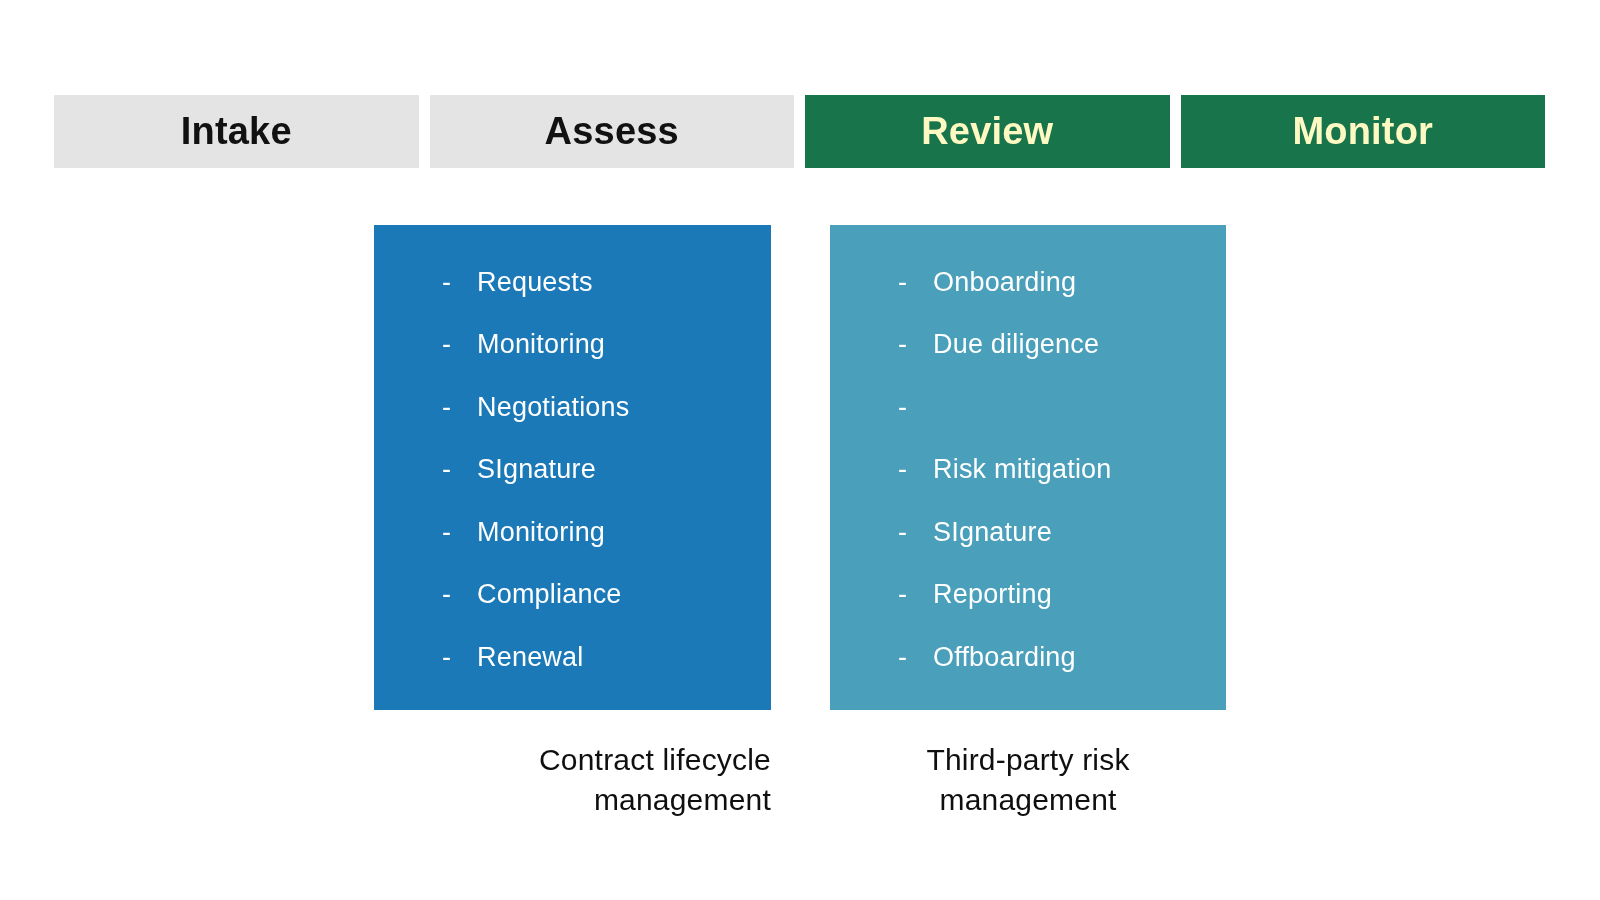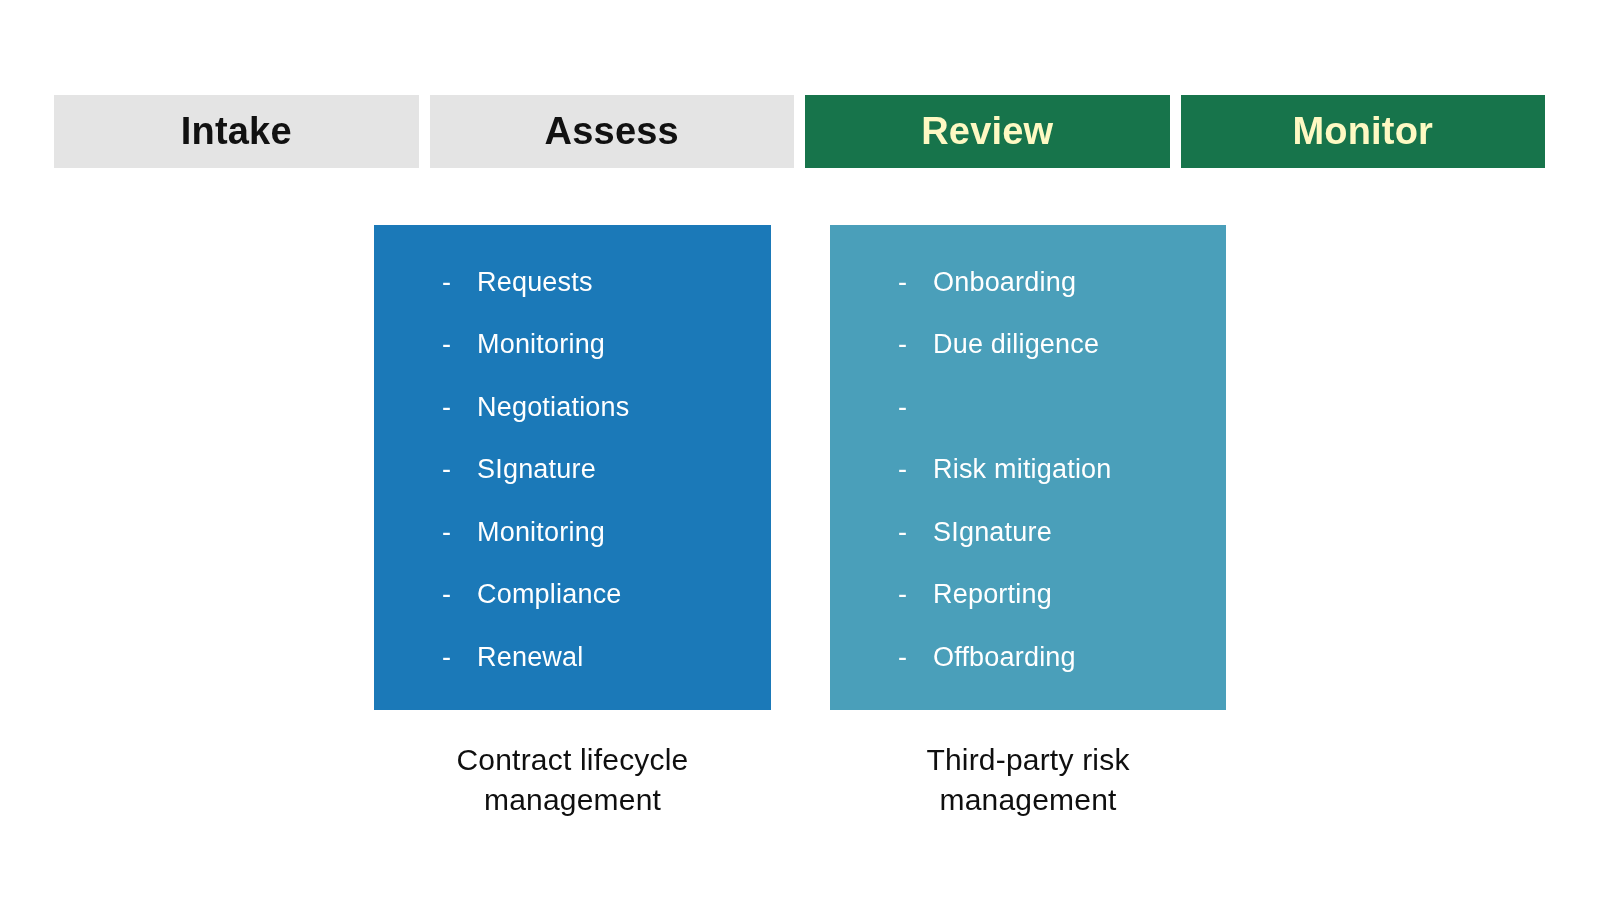--- a/index.html
+++ b/index.html
@@ -71,21 +71,21 @@
   
   .caption {
     position: absolute;
     top: 740px;
     text-align: center;
     font-size: 30px;
     line-height: 40px;
     color: #0f0f0f;
     letter-spacing: 0.2px;
   }
-  .caption.clm  { left: 374px; width: 397px; }
+  .caption.clm  { left: 374px; width: 397px; text-align: right; }
   .caption.tprm { left: 830px; width: 396px; }
 </style>
 </head>
 <body>
 
 <div class="canvas">
 
   <div class="stage-row">
     <div class="stage">Intake</div>
     <div class="stage">Assess</div>

